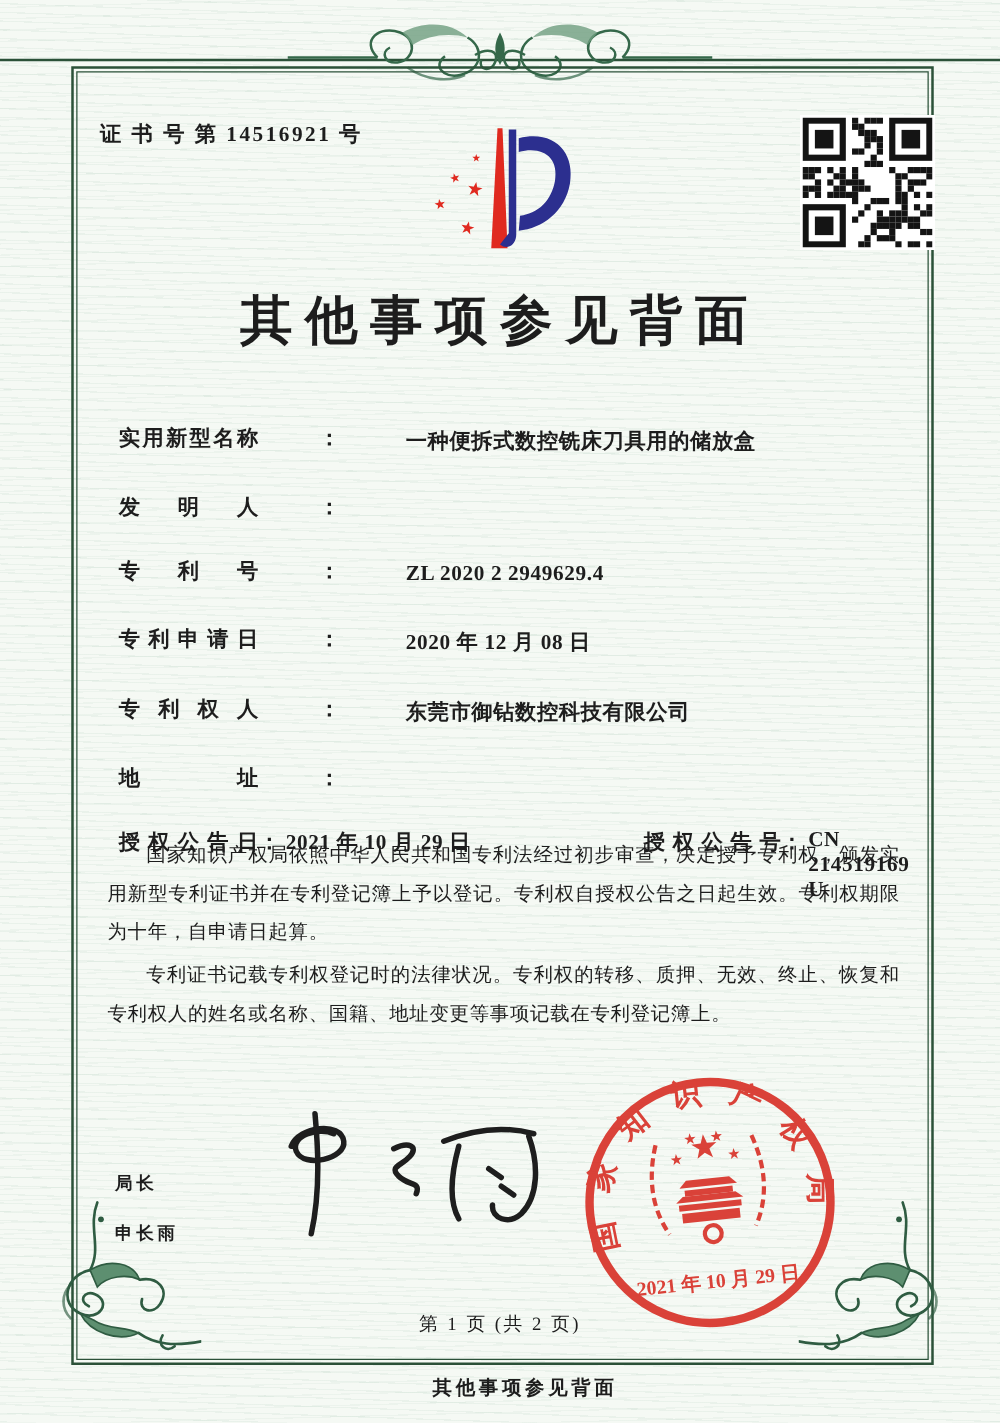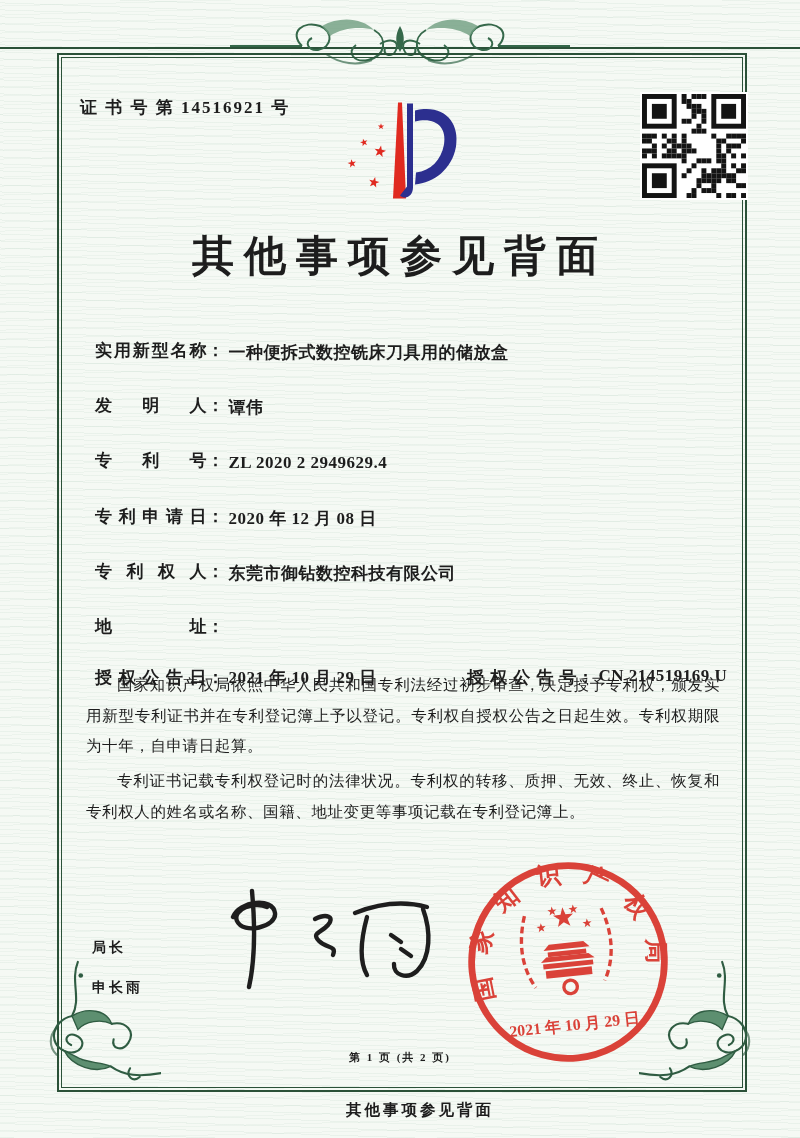--- a/index.html
+++ b/index.html
@@ -20,35 +20,35 @@
   .flourish{left:50%;top:14px;transform:translateX(-50%);}
   .corner-bl{left:16px;top:960px;}
   .corner-br{left:639px;top:960px;transform:scaleX(-1);}
   
   .cert-number{left:80px;top:96px;font-size:17px;font-weight:600;letter-spacing:2px;}
   .logo{left:330px;top:88px;}
   .qr{left:640px;top:92px;width:104px;height:104px;background:#fff;padding:2px;}
   .title{left:0;right:0;top:228px;text-align:center;font-size:42px;font-weight:700;letter-spacing:10px;}
   
   .fields{left:95px;top:339px;width:640px;font-size:17px;font-weight:700;letter-spacing:.5px;}
-  .frow{display:flex;align-items:flex-start;margin-bottom:28px;}
+  .frow{display:flex;align-items:flex-start;margin-bottom:28px;gap:48px;}
   .flabel{flex:0 0 112px;text-align:justify;text-align-last:justify;}
   .cln{flex:0 0 auto;margin-right:4px;}
   .fvalue{flex:1;line-height:1.6;}
   .pair{display:flex;}
   .pair.first{flex:0 0 372px;}
   .pair .flabel2{flex:0 0 110px;text-align:justify;text-align-last:justify;}
   
   .paras{left:86px;top:670px;width:634px;font-size:15.5px;line-height:1.98;letter-spacing:.6px;font-weight:400;text-align:justify;}
   .paras p{margin:0 0 4px 0;text-indent:2em;}
   
   .signer{left:92px;top:928px;font-size:14px;font-weight:700;line-height:40px;letter-spacing:3px;}
   .signature{left:195px;top:882px;}
   .sealwrap{left:462px;top:856px;width:212px;height:212px;transform:rotate(-6deg);}
-  .page-num{left:0;right:0;top:1050px;text-align:center;font-size:11px;font-weight:700;letter-spacing:2px;}
+  .page-num{left:0;right:0;top:1050px;text-align:center;font-size:15px;font-weight:400;letter-spacing:2px;}
   .back-note{left:0;right:0;top:1100px;text-align:center;font-size:15.5px;font-weight:600;letter-spacing:3px;margin-left:40px;}
 </style>
 </head>
 <body>
 
 <div class="abs topline"></div>
 <svg class="abs flourish" width="340" height="64" viewBox="0 0 340 64">
   <defs>
     <g id="fl" fill="none" stroke="#35684a" stroke-width="2">
       <path d="M0,32 H72"></path>
@@ -246,21 +246,20 @@
 
 <div class="abs fields">
   <div class="frow">
     <span class="flabel">实用新型名称</span>
       <span class="cln">：</span>
       <span class="fvalue">一种便拆式数控铣床刀具用的储放盒</span>
   </div>
   <div class="frow">
     <span class="flabel">发明人</span>
       <span class="cln">：</span>
-      <span class="fvalue">谭伟</span>
   </div>
   <div class="frow">
     <span class="flabel">专利号</span>
       <span class="cln">：</span>
       <span class="fvalue">ZL 2020 2 2949629.4</span>
   </div>
   <div class="frow">
     <span class="flabel">专利申请日</span>
       <span class="cln">：</span>
       <span class="fvalue">2020 年 12 月 08 日</span>

